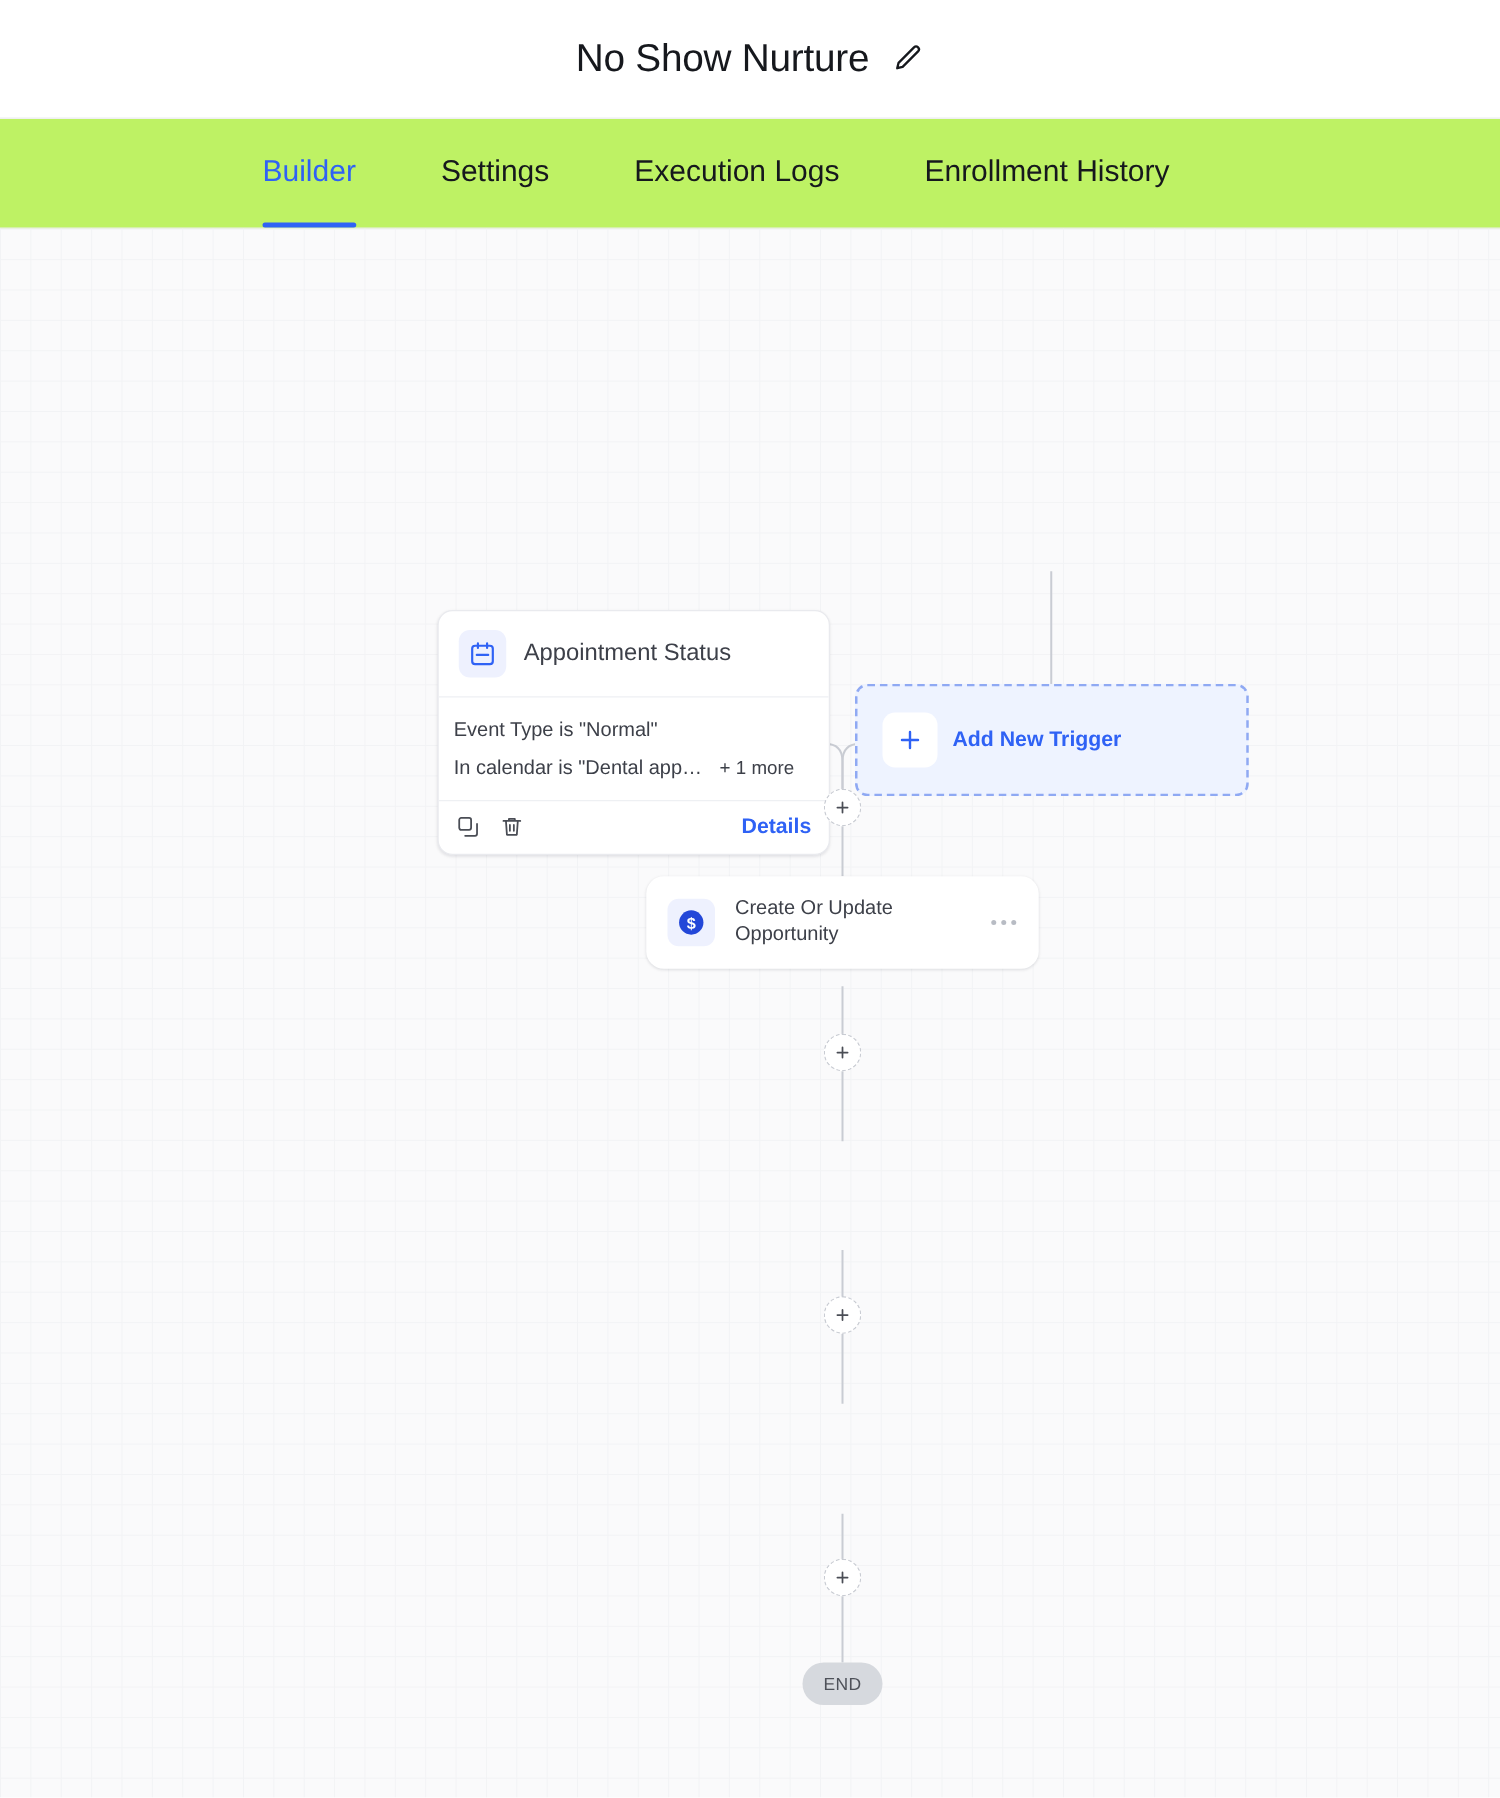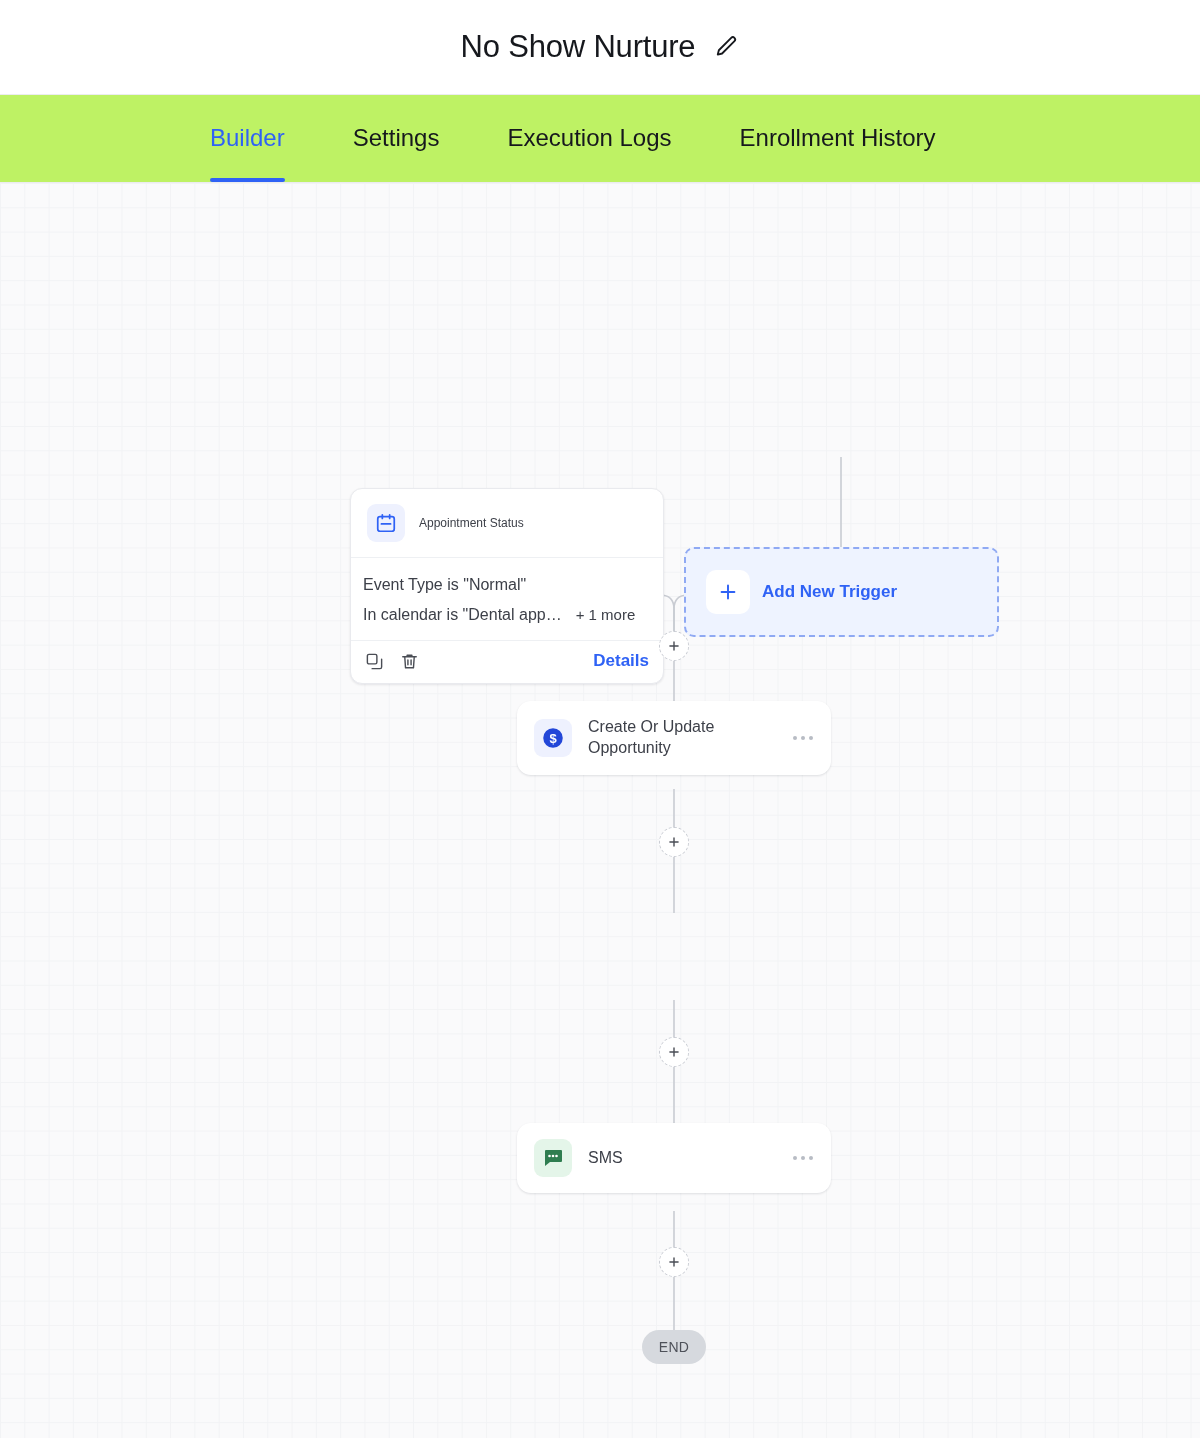--- a/index.html
+++ b/index.html
@@ -73,21 +73,21 @@
     display: flex; align-items: center; gap: 14px;
     padding: 15px 16px;
     border-bottom: 1px solid #eef0f3;
   }
   .icon-box {
     width: 38px; height: 38px; border-radius: 9px;
     display: flex; align-items: center; justify-content: center;
     flex: 0 0 auto;
   }
   .icon-box.lavender { background: #eef1fe; }
-  .trigger-title { font-size: 12px; color: #3d4049; }
+  .trigger-title { font-size: 19px; color: #3d4049; }
 
   .trigger-body { padding: 12px 14px 11px 12px; border-bottom: 1px solid #eef0f3; }
   .cond-row {
     display: flex; align-items: baseline; gap: 14px;
     font-size: 16px; color: #3d4049; line-height: 1.85;
     white-space: nowrap;
   }
   .cond-text { overflow: hidden; text-overflow: ellipsis; }
   .more-badge { font-size: 15px; color: #3d4049; flex: 0 0 auto; }
 
@@ -283,36 +283,20 @@
     </svg>
   </div>
 
 
   <div class="plus-node" style="left:659px; top:854px;">
     <svg width="14" height="14" viewBox="0 0 24 24" fill="none" stroke="#4a4d55" stroke-width="2.4" stroke-linecap="round">
       <path d="M12 5v14M5 12h14"></path>
     </svg>
   </div>
 
-  <div class="action-card" style="top:940px;">
-    <span class="icon-box green">
-      <svg width="24" height="24" viewBox="0 0 24 24">
-        <path d="M4 4h16a1 1 0 0 1 1 1v10a1 1 0 0 1-1 1H9l-5 4v-4a1 1 0 0 1 0 0V5a1 1 0 0 1 1-1z" fill="#2f7d50"></path>
-        <circle cx="8.5" cy="10" r="1.3" fill="#ffffff"></circle>
-        <circle cx="12" cy="10" r="1.3" fill="#ffffff"></circle>
-        <circle cx="15.5" cy="10" r="1.3" fill="#ffffff"></circle>
-      </svg>
-    </span>
-    <span class="action-label">SMS</span>
-    <span class="dots">
-        <i></i>
-        <i></i>
-        <i></i>
-      </span>
-  </div>
 
   <div class="plus-node" style="left:659px; top:1064px;">
     <svg width="14" height="14" viewBox="0 0 24 24" fill="none" stroke="#4a4d55" stroke-width="2.4" stroke-linecap="round">
       <path d="M12 5v14M5 12h14"></path>
     </svg>
   </div>
 
   <div class="end-node" style="top:1147px;">
     <span>END</span>
   </div>

